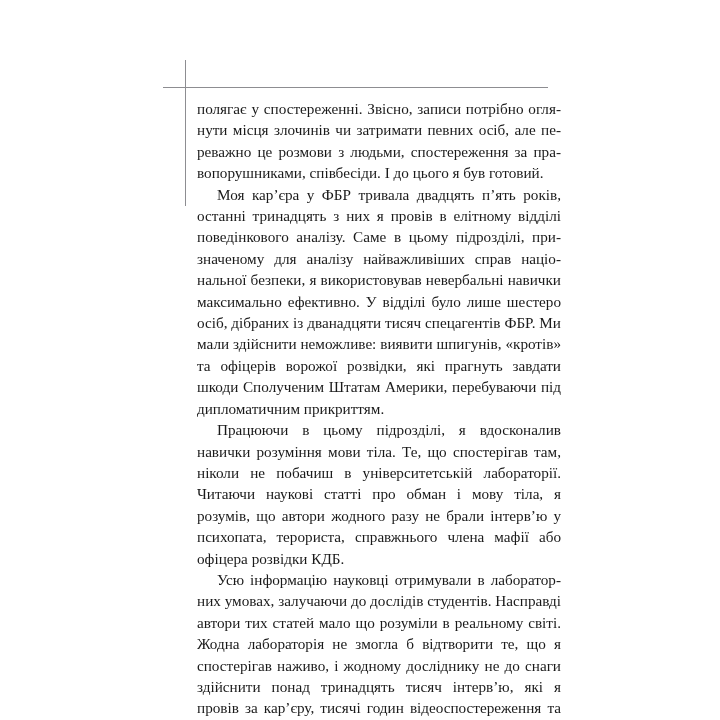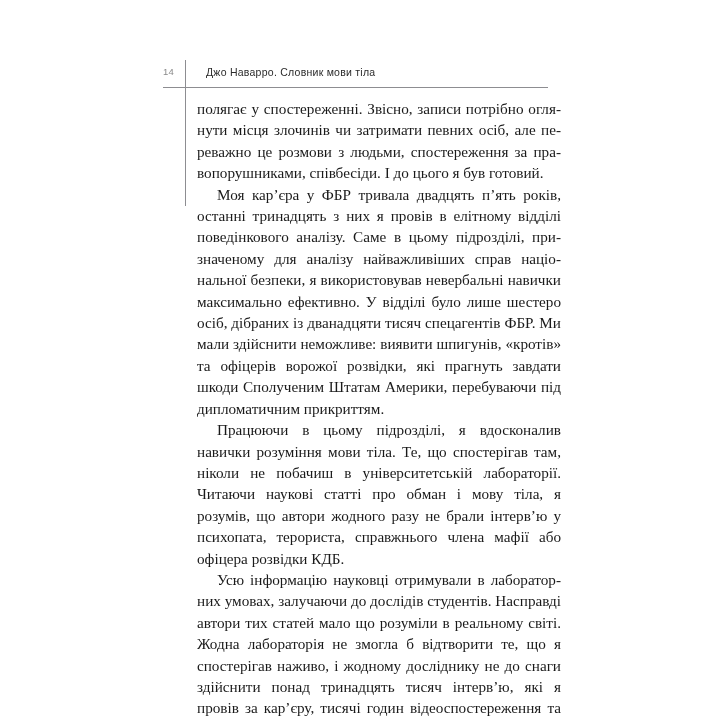--- a/index.html
+++ b/index.html
@@ -89,24 +89,20 @@
   }
   .para.first {
     text-indent: 0;
   }
 </style>
 </head>
 <body>
 
 <div class="page">
 
-  <div class="running-head">
-    <span class="folio">14</span>
-    <span class="head-title">Джо Наварро. Словник мови тіла</span>
-  </div>
 
   <div class="rule-horizontal"></div>
   <div class="rule-vertical"></div>
 
   <div class="textblock">
     <p class="para first">полягає у спостереженні. Звісно, записи потрібно огля­нути місця злочинів чи затримати певних осіб, але пе­реважно це розмови з людьми, спостереження за пра­вопорушниками, співбесіди. І до цього я був готовий.</p>
     <p class="para">Моя кар’єра у ФБР тривала двадцять п’ять років, останні тринадцять з них я провів в елітному відділі поведінкового аналізу. Саме в цьому підрозділі, при­значеному для аналізу найважливіших справ націо­нальної безпеки, я використовував невербальні на­вички максимально ефективно. У відділі було лише шестеро осіб, дібраних із дванадцяти тисяч спецагентів ФБР. Ми мали здійснити неможливе: виявити шпигу­нів, «кротів» та офіцерів ворожої розвідки, які прагнуть завдати шкоди Сполученим Штатам Америки, перебу­ваючи під дипломатичним прикриттям.</p>
     <p class="para">Працюючи в цьому підрозділі, я вдосконалив навички розуміння мови тіла. Те, що спостерігав там, ніколи не побачиш в університетській лабораторії. Читаючи на­укові статті про обман і мову тіла, я розумів, що автори жодного разу не брали інтерв’ю у психопата, терориста, справжнього члена мафії або офіцера розвідки КДБ.</p>
     <p class="para">Усю інформацію науковці отримували в лаборатор­них умовах, залучаючи до дослідів студентів. Насправ­ді автори тих статей мало що розуміли в реальному світі. Жодна лабораторія не змогла б відтворити те, що я спостерігав наживо, і жодному досліднику не до сна­ги здійснити понад тринадцять тисяч інтерв’ю, які я провів за кар’єру, тисячі годин відеоспостереження та записи моделей поведінки, які зробив. Двадцять</p>
   </div>

